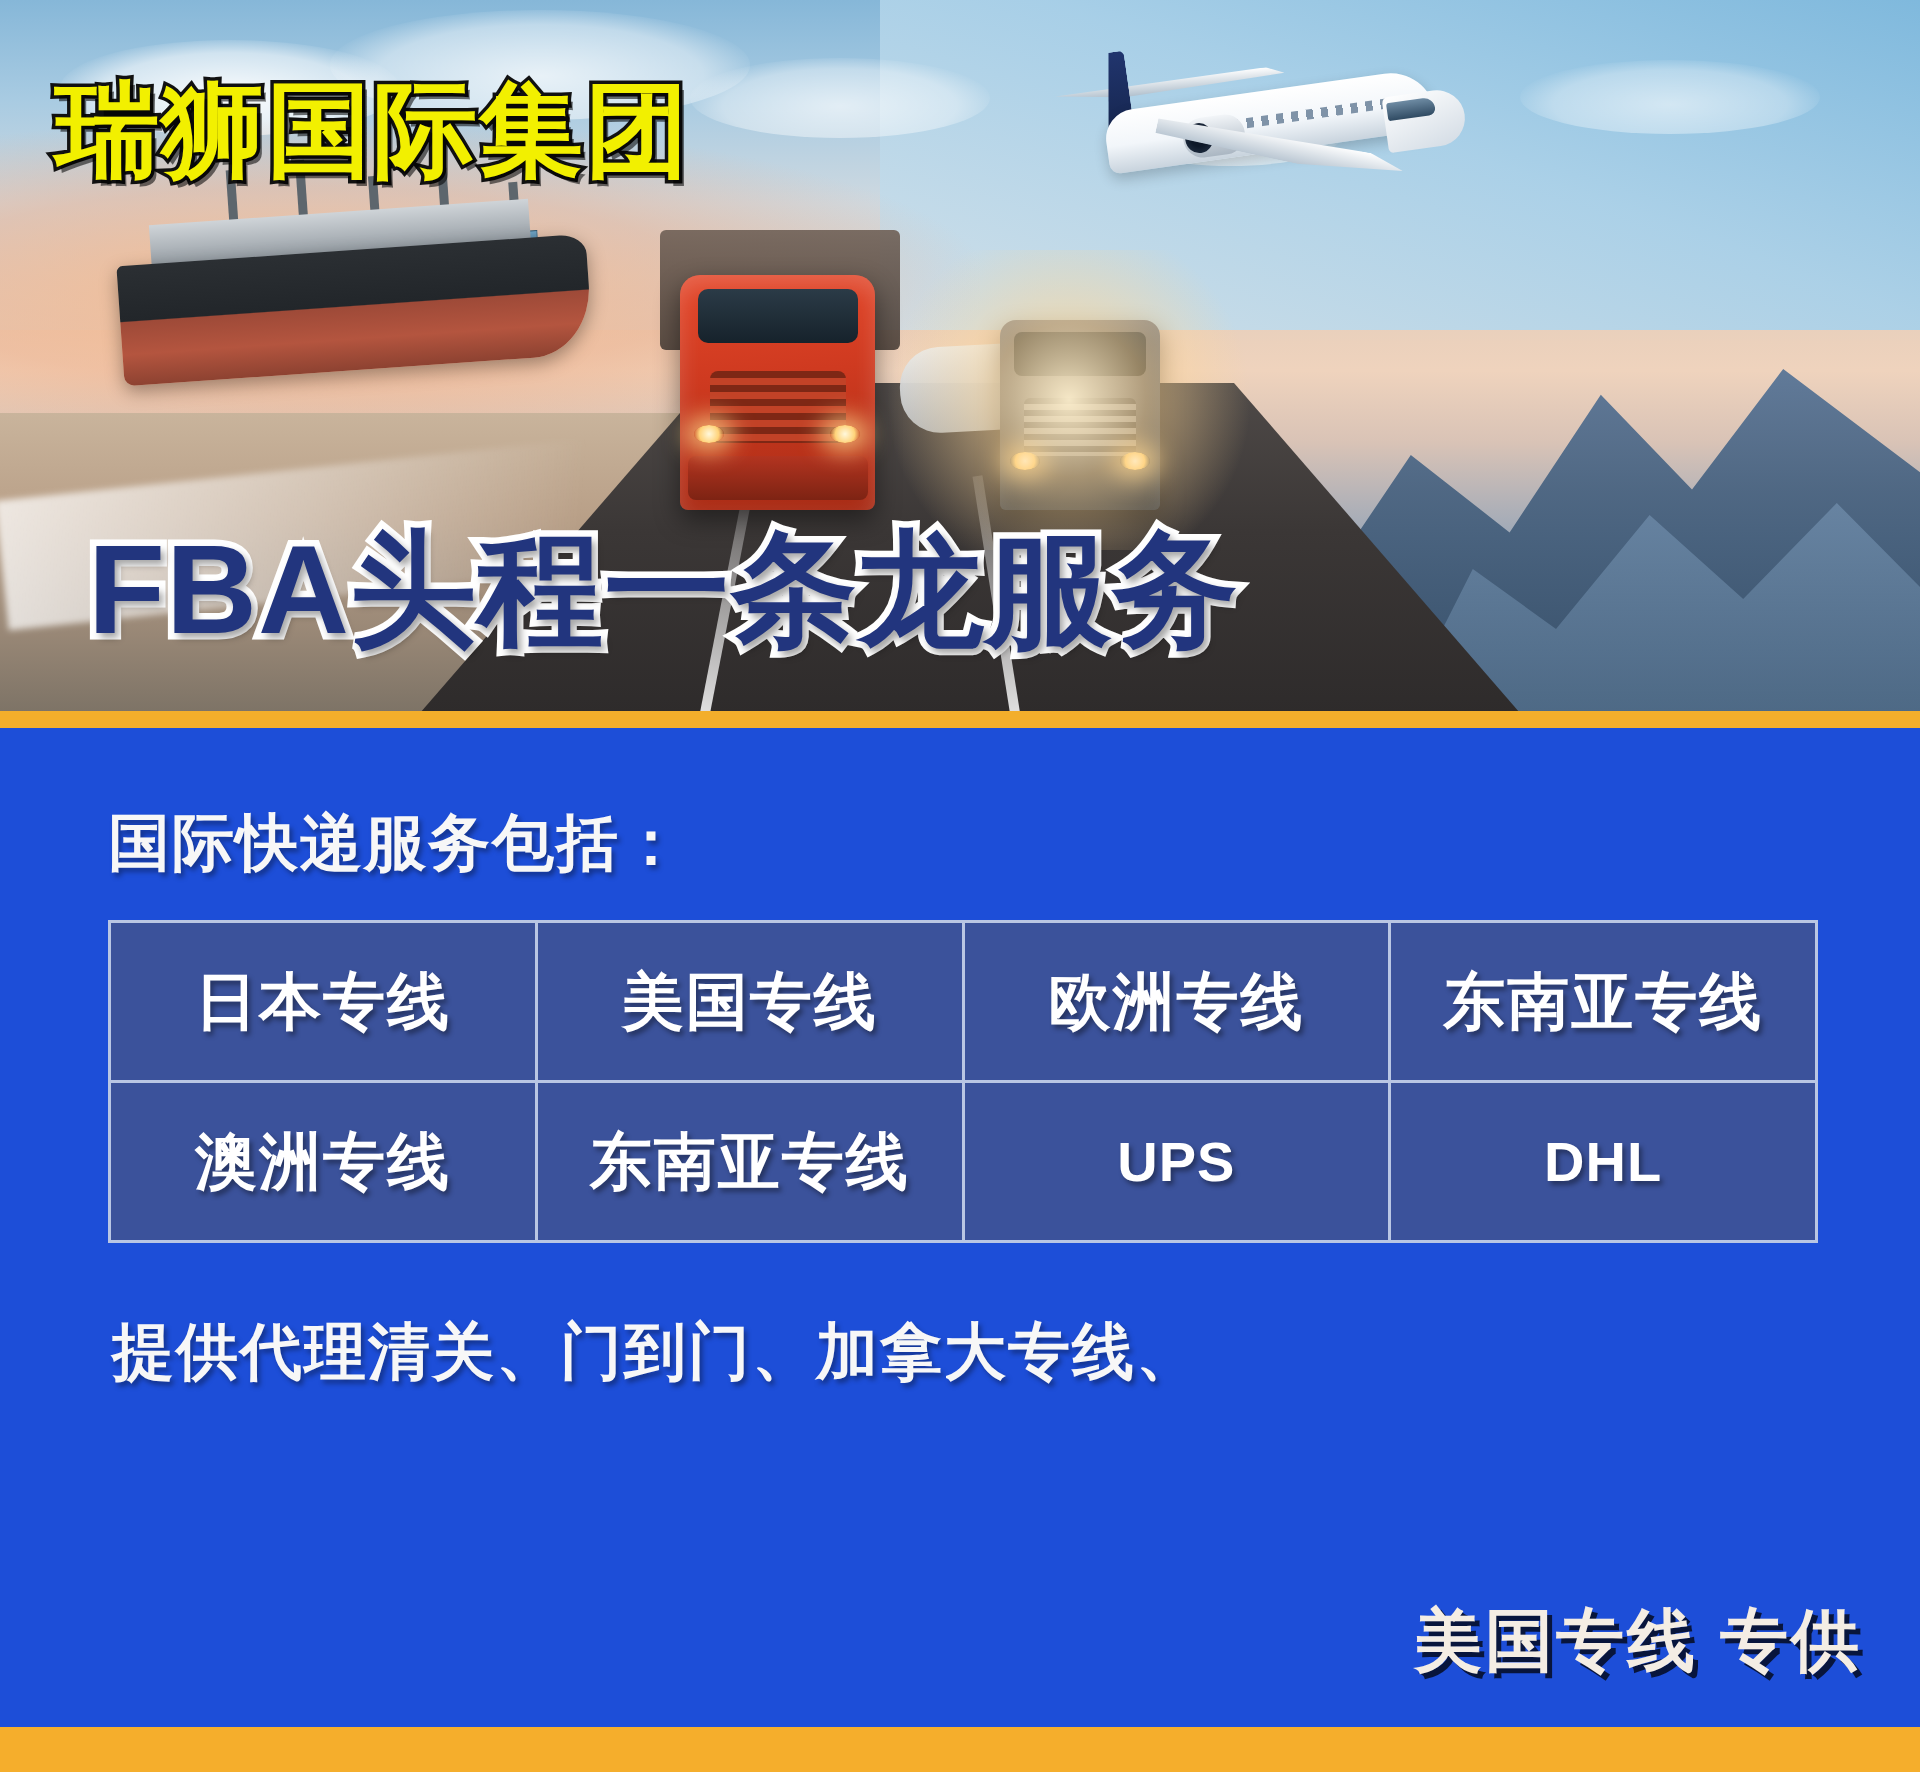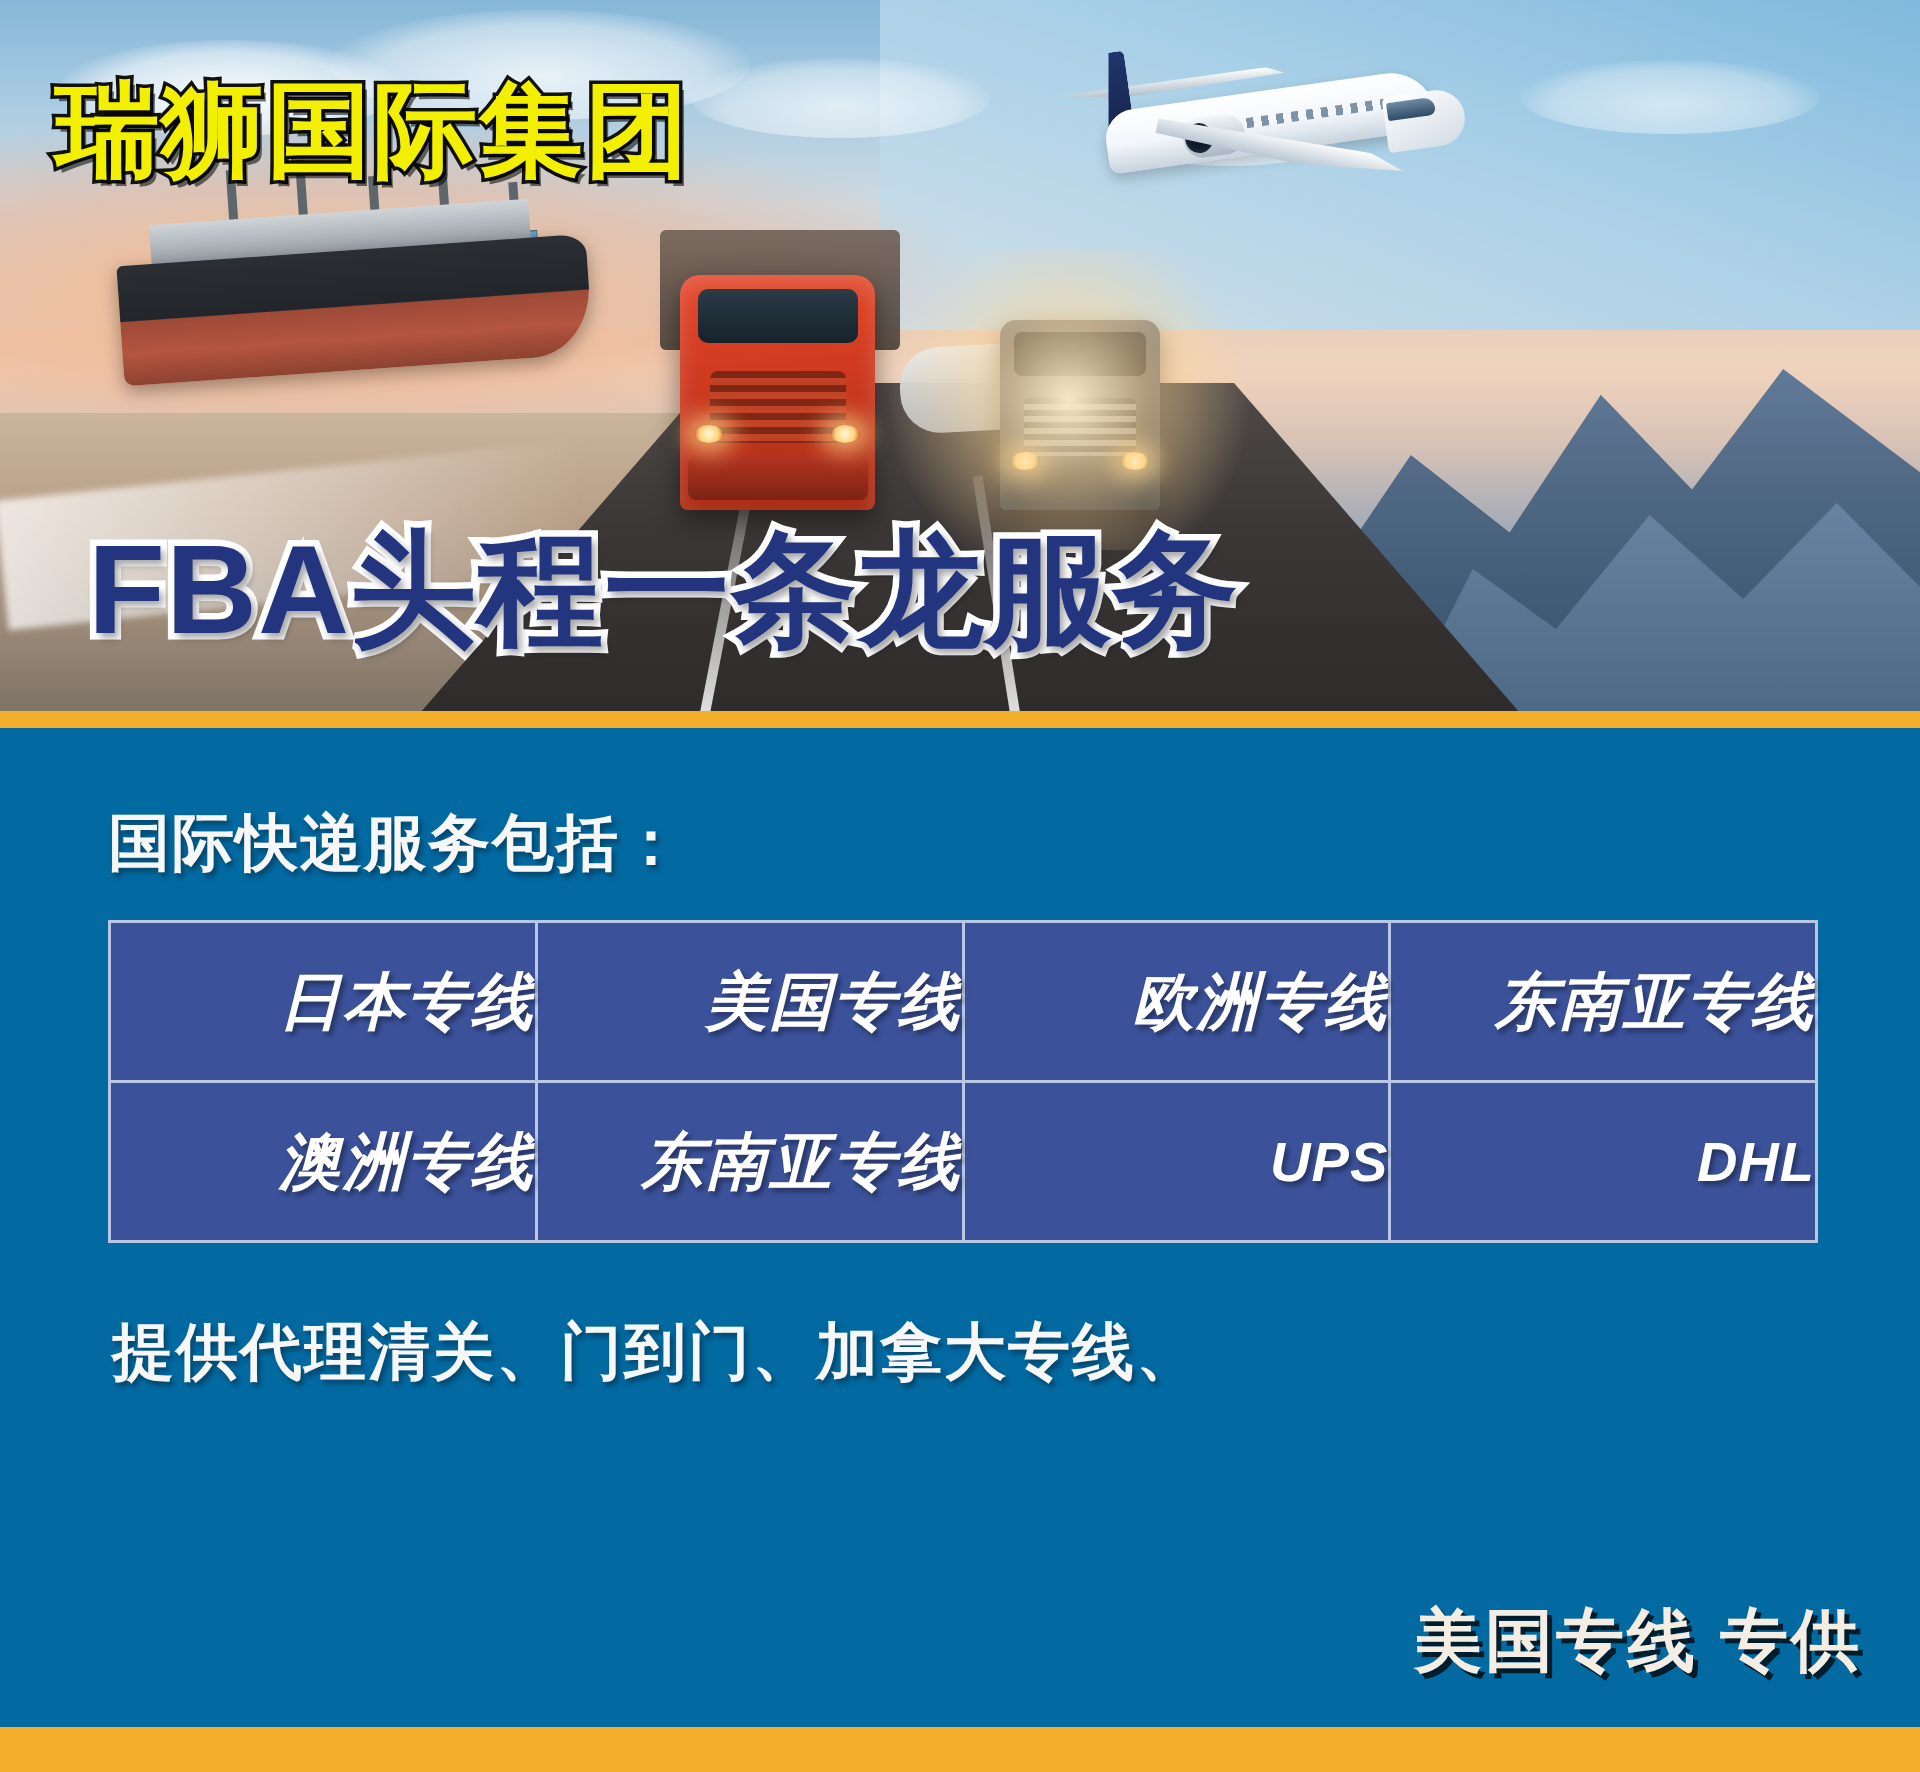--- a/index.html
+++ b/index.html
@@ -232,45 +232,44 @@
   
   .divider {
     position:absolute; left:0; top:711px; width:1920px; height:17px;
     background:#F3AE2B;
     box-shadow:0 2px 0 rgba(255,255,255,.35);
   }
 
   
   .panel {
     position:absolute; left:0; top:728px; width:1920px; height:1000px;
-    background:#0369a1;
+    background:#1d4ed8;
   }
   .section-title {
     position:absolute; left:108px; top:73px;
     font-size:62px; font-weight:700; color:#F7F7F7; letter-spacing:2px;
     white-space:nowrap;
     text-shadow:3px 4px 5px rgba(0,0,0,.35);
   }
 
   
   .svc-table {
     position:absolute; left:108px; top:192px; width:1710px;
     border-collapse:collapse;
     table-layout:fixed;
   }
   .svc-table td {
     border:3px solid #B9C6E4;
     background:#3B529B;
     height:160px;
-    text-align:right; vertical-align:middle;
+    text-align:center; vertical-align:middle;
     color:#FFFFFF; font-weight:700; font-size:62px;
     letter-spacing:2px;
     text-shadow:3px 4px 5px rgba(0,0,0,.38);
     white-space:nowrap;
-    font-style:italic;
   }
   .svc-table td.latin { font-size:56px; letter-spacing:1px; }
 
   
   .body-text {
     position:absolute; left:112px; top:580px; width:1400px;
   }
   .body-line {
     font-size:62px; font-weight:700; color:#F7F7F7; letter-spacing:2px;
     line-height:1.42; white-space:nowrap;

